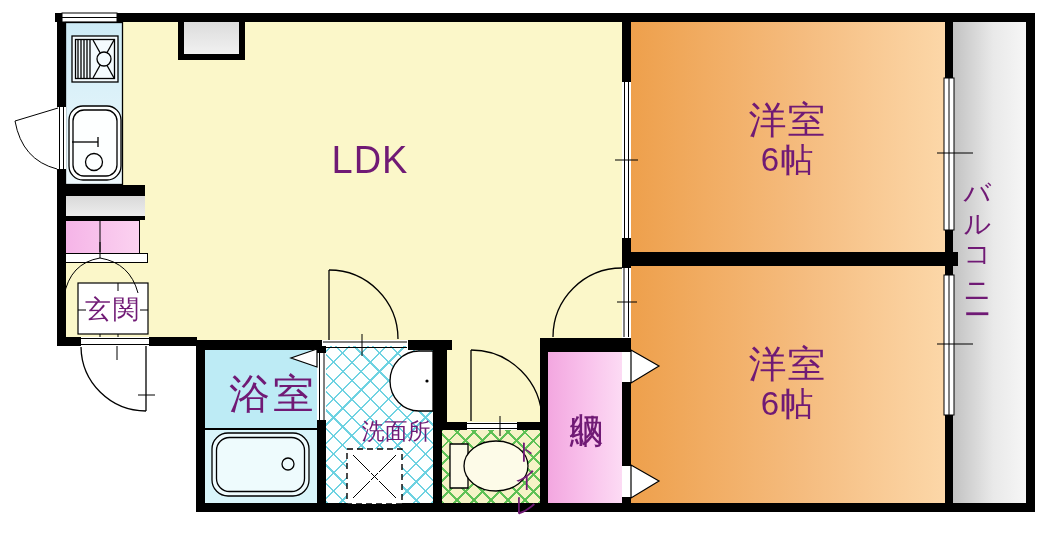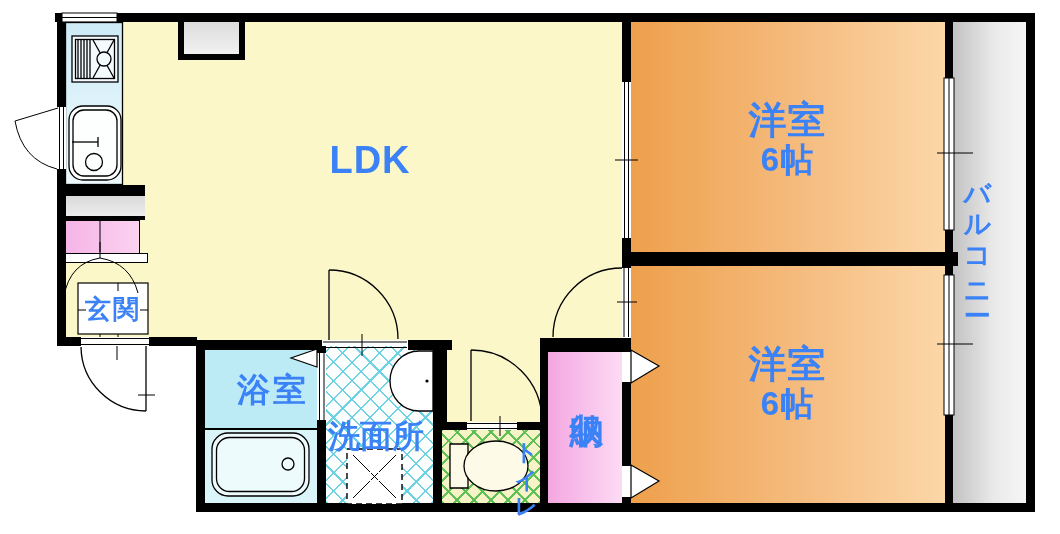--- a/index.html
+++ b/index.html
@@ -1,20 +1,20 @@
 <!DOCTYPE html>
 <html><head>
 <meta charset="utf-8">
 <style>
   html,body{margin:0;padding:0;background:#fff;}
   #canvas{position:relative;width:1060px;height:534px;background:#ffffff;overflow:hidden;
           font-family:"Liberation Sans","DejaVu Sans",sans-serif;}
   .fill{position:absolute;}
   .wall{position:absolute;background:#000;z-index:30;}
-  .lbl{position:absolute;color:#3b82f6;font-weight:bold;text-align:center;white-space:nowrap;
+  .lbl{position:absolute;color:#701a75;font-weight:normal;text-align:center;white-space:nowrap;
        z-index:50;line-height:1.12;letter-spacing:1px;}
   .lbl .sub{display:block;}
   .vert{writing-mode:vertical-rl;letter-spacing:4px;}
   svg.overlay{position:absolute;left:0;top:0;z-index:40;pointer-events:none;}
   
   .ldk-bg{background:#fbf7c9;}
   .bedroom-bg{background:linear-gradient(90deg,#eea04c 0%,#f5bc7f 55%,#fcd7a8 100%);}
   .balcony-bg{background:linear-gradient(90deg,#c2c2c2 0%,#e9e9e9 55%,#f6f6f6 100%);}
   .bath-upper-bg{background:#bdebf5;}
   .bath-lower-bg{background:#d9f5fa;border-top:2px solid #000;}
@@ -245,21 +245,21 @@
 
   <div class="lbl" style="left:690px;top:343px;width:195px;font-size:38px;">
     <span class="sub">洋室</span>
     <span class="sub" style="font-size:33px;">6帖</span>
   </div>
 
   <div class="lbl vert" style="left:962px;top:162px;font-size:27px;">バルコニー</div>
 
   <div class="lbl" style="left:78px;top:295px;width:70px;font-size:26px;letter-spacing:2px;">玄関</div>
 
-  <div class="lbl" style="left:205px;top:372px;width:136px;font-size:33px;letter-spacing:3px;">浴室</div>
-
-  <div class="lbl" style="left:320px;top:419px;width:112px;font-size:32px;letter-spacing:0px;">洗面所</div>
+  <div class="lbl" style="left:205px;top:372px;width:136px;font-size:41px;letter-spacing:3px;">浴室</div>
+
+  <div class="lbl" style="left:340px;top:419px;width:112px;font-size:23px;letter-spacing:0px;">洗面所</div>
 
   <div class="lbl vert" style="left:513px;top:425px;font-size:23px;letter-spacing:2px;">トイレ</div>
 
   <div class="lbl vert" style="left:568px;top:386px;font-size:34px;letter-spacing:2px;">収納</div>
 
 </div>
 
 </body></html>

